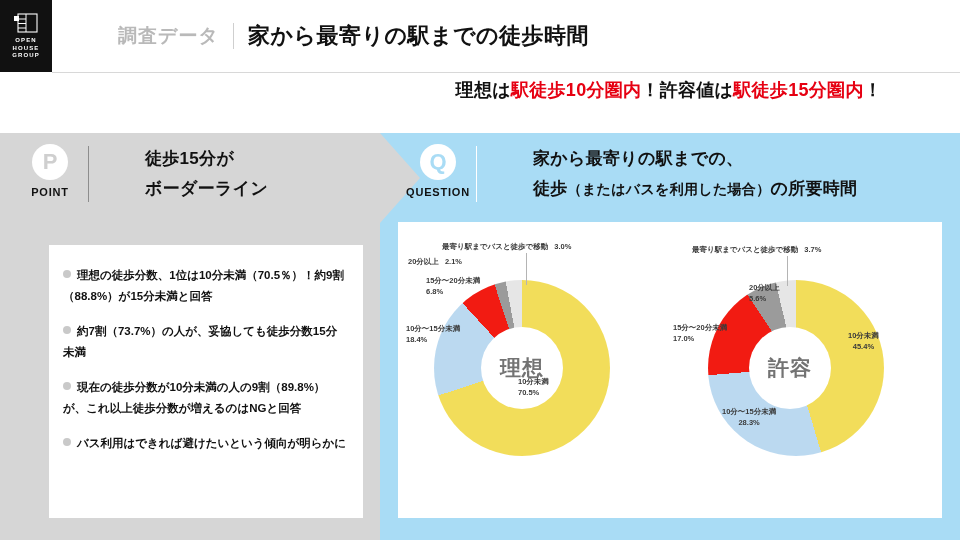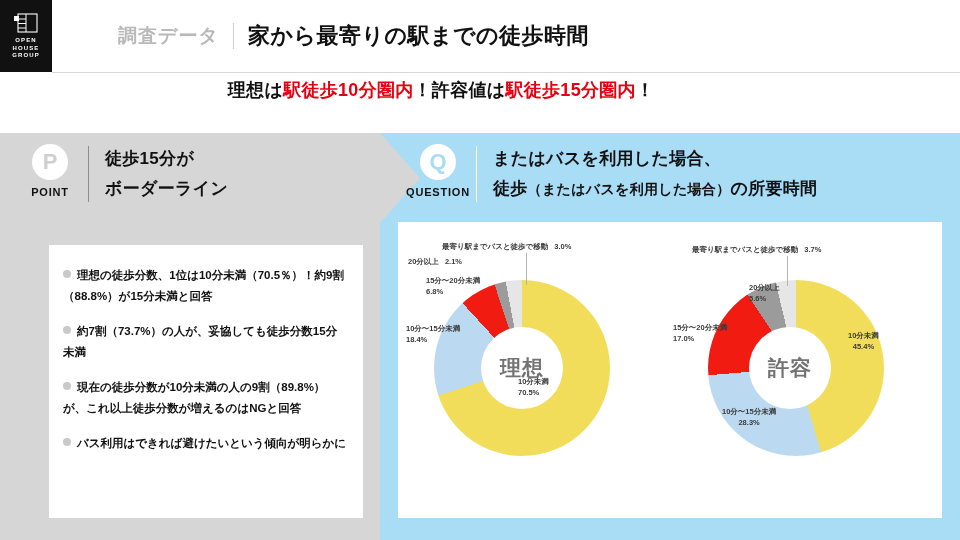--- a/index.html
+++ b/index.html
@@ -80,21 +80,21 @@
     left: 52px; top: 72px;
     width: 908px; height: 1px;
     background: #d8d8d8;
   }
 
   
   .lead {
     position: absolute;
     left: 0; top: 78px;
     width: 882px;
-    text-align: center;
+    text-align: right;
     font-size: 18px;
     font-weight: bold;
     color: #111111;
     letter-spacing: 0.3px;
   }
   .lead .hl { color: #e60012; }
 
   
   .panel-blue {
     position: absolute;
@@ -147,20 +147,21 @@
     margin: 2px 16px 0 0;
     align-self: stretch;
   }
   .vline.lightbar { background: #ffffff; }
   .pq-title {
     font-size: 17px;
     font-weight: bold;
     line-height: 30px;
     color: #111111;
     letter-spacing: 0.3px;
+    margin-left: 40px;
   }
   .pq-title .small {
     font-size: 14px;
     font-weight: bold;
   }
 
   
   #point-head { left: 12px; top: 144px; }
   #question-head { left: 400px; top: 144px; }
 
@@ -305,21 +306,21 @@
     </div>
   </div>
 
   <div class="pq-head" id="question-head">
     <div class="badge-col">
       <div class="badge-circle q">Q</div>
       <div class="badge-label">QUESTION</div>
     </div>
     <div class="vline lightbar" style="height:56px;"></div>
     <div class="pq-title">
-      <div>またはバスを利用した場合、</div>
+      <div>家から最寄りの駅までの、</div>
       <div><span>徒歩</span><span class="small">（またはバスを利用した場合）</span><span>の所要時間</span></div>
     </div>
   </div>
 
   <div class="bullet-card">
     <div class="bullets">
       <div class="bullet"><span class="dot"></span><span>理想の徒歩分数、1位は10分未満（70.5％）！約9割（88.8%）が15分未満と回答</span></div>
       <div class="bullet"><span class="dot"></span><span>約7割（73.7%）の人が、妥協しても徒歩分数15分未満</span></div>
       <div class="bullet"><span class="dot"></span><span>現在の徒歩分数が10分未満の人の9割（89.8%）が、これ以上徒歩分数が増えるのはNGと回答</span></div>
       <div class="bullet"><span class="dot"></span><span>バス利用はできれば避けたいという傾向が明らかに</span></div>

